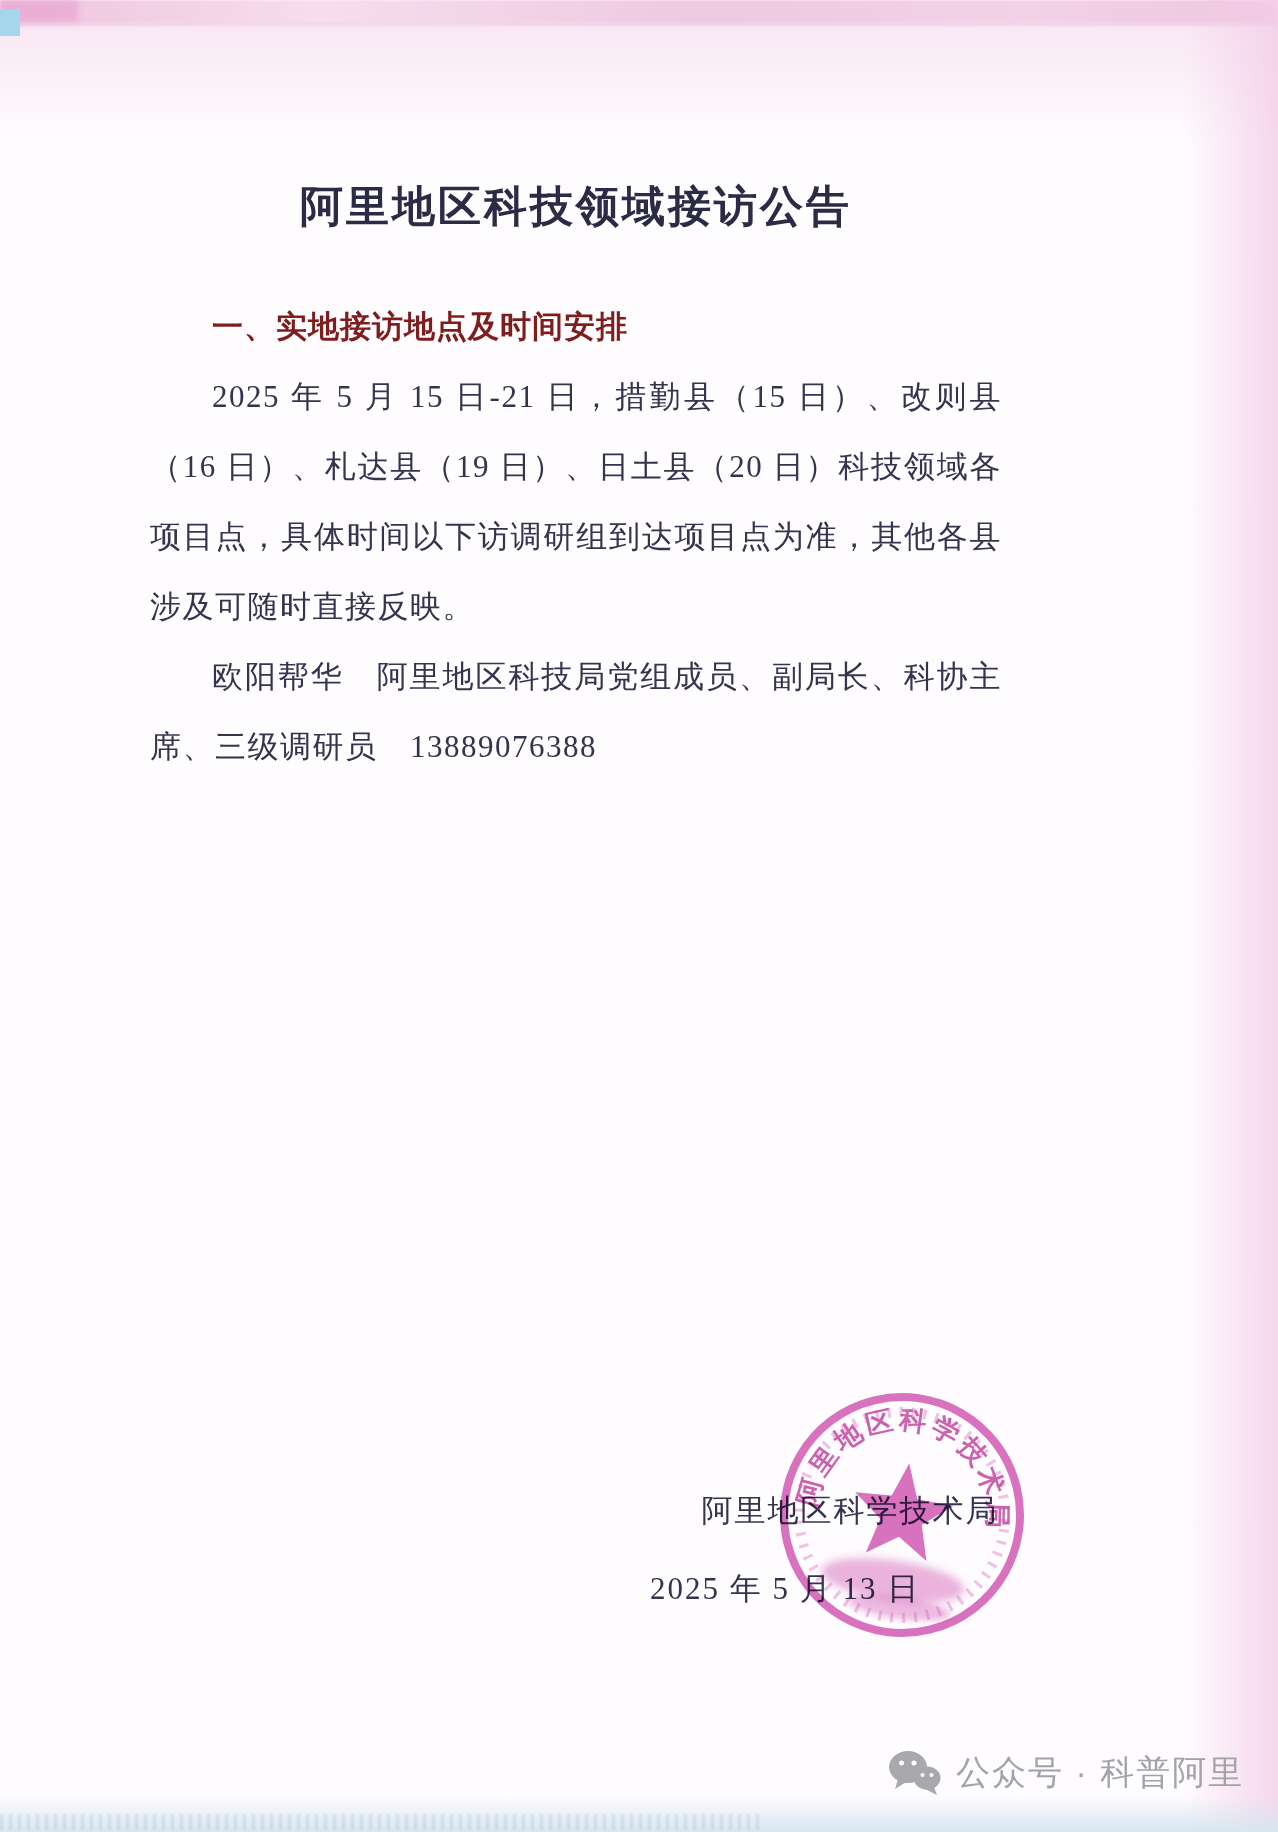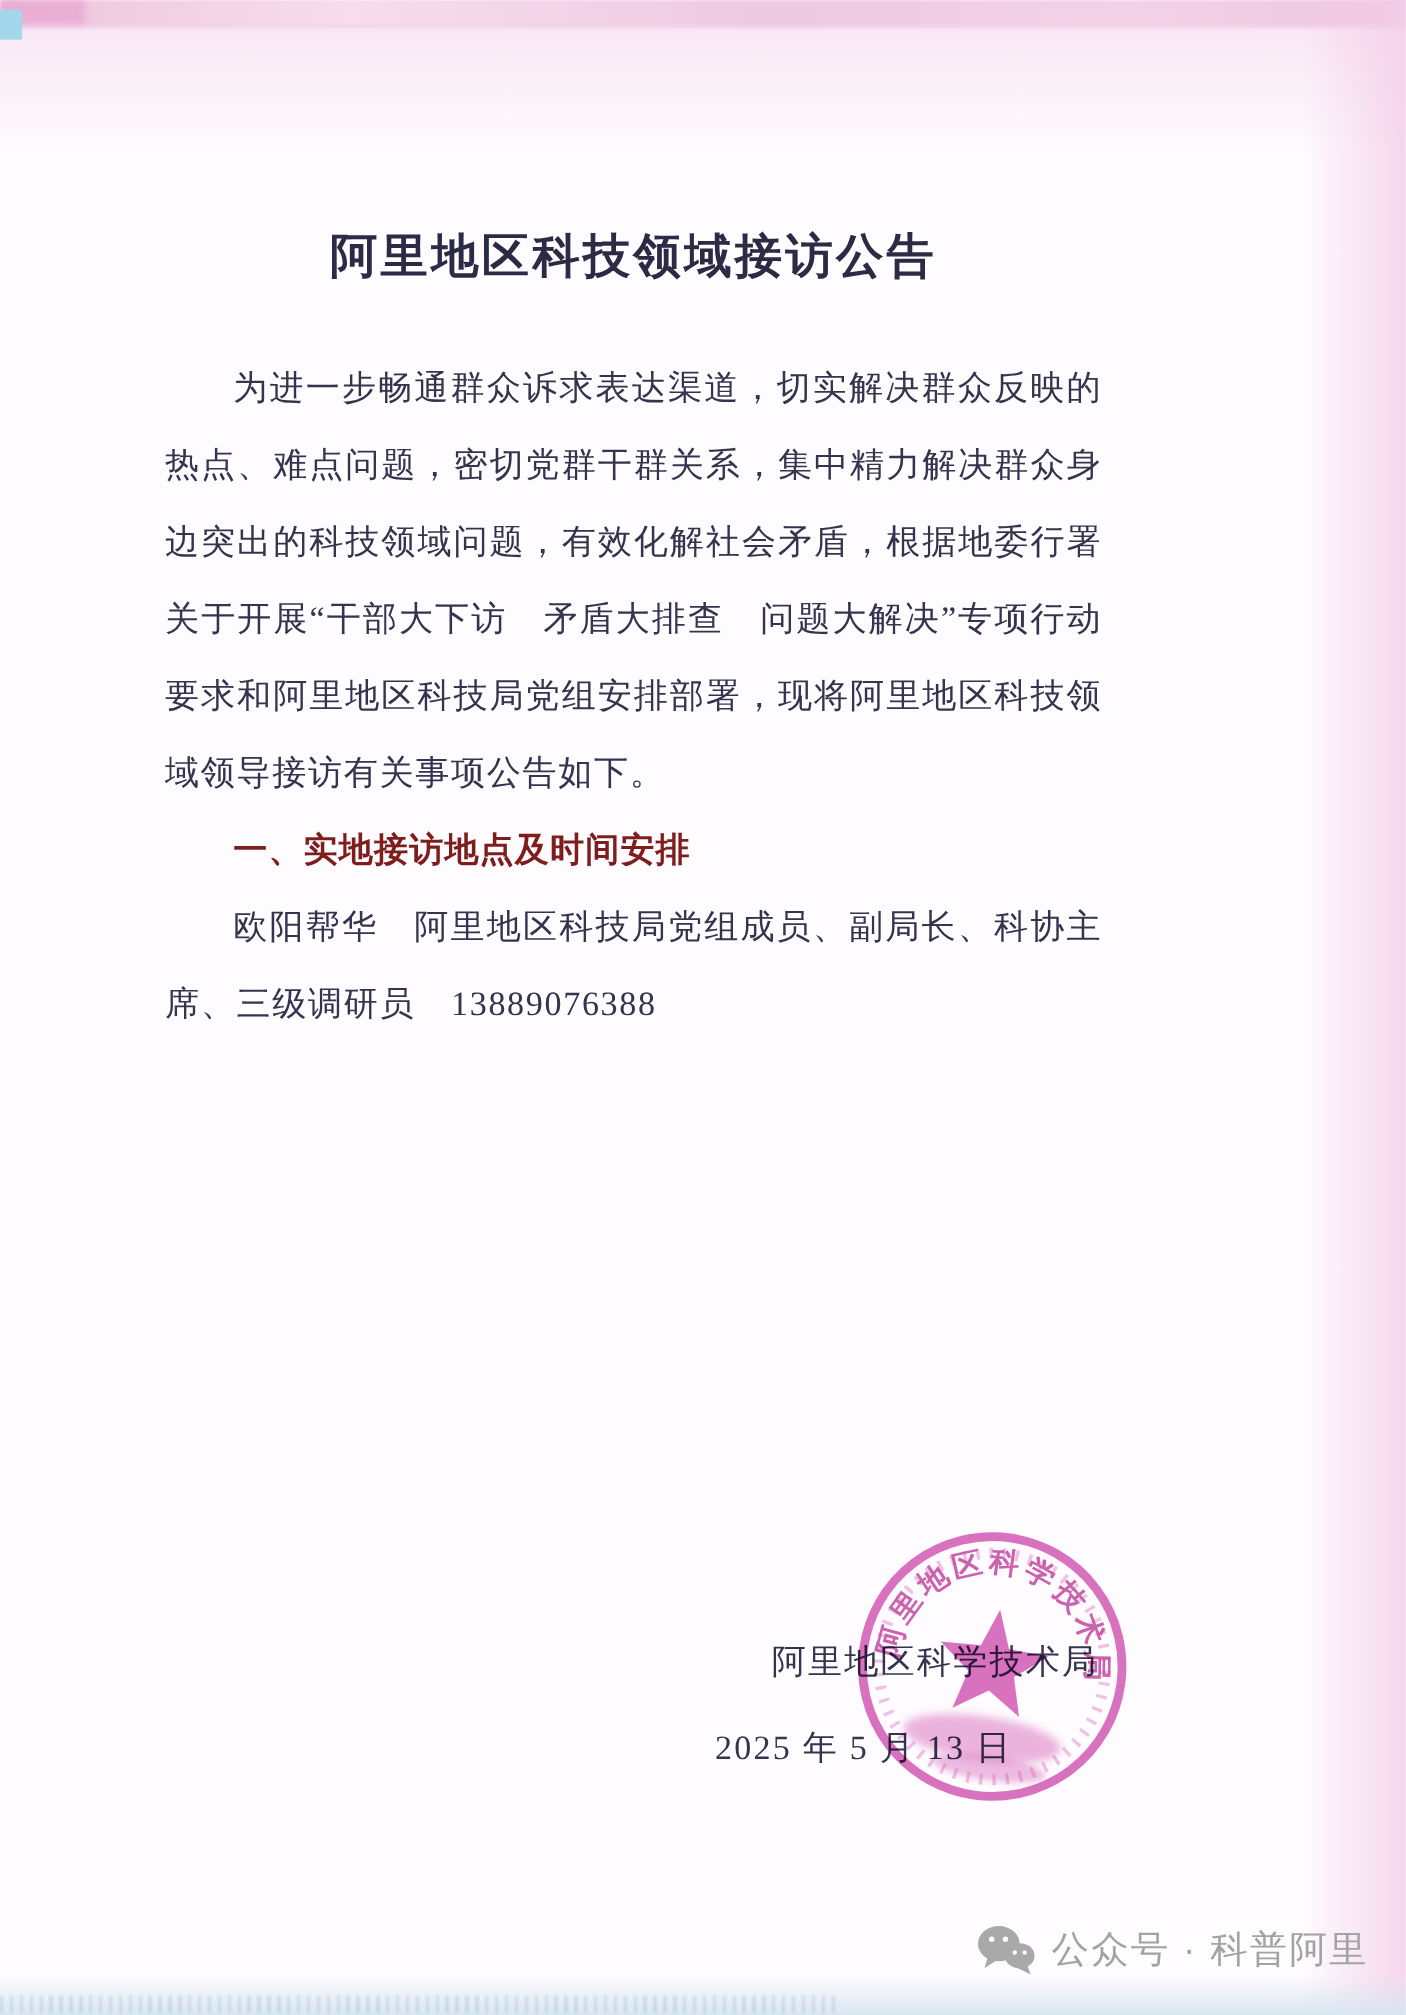--- a/index.html
+++ b/index.html
@@ -19,21 +19,21 @@
     background:linear-gradient(270deg,rgba(243,205,232,.8),rgba(243,205,232,0));}
   .edge-bottom{position:absolute;left:0;right:0;bottom:0;height:36px;
     background:linear-gradient(0deg,#d8e6f1,rgba(216,230,241,0));}
   .corner-pink{position:absolute;top:0;left:0;width:78px;height:22px;background:#e9a9d3;
     filter:blur(3px);opacity:.8;}
   .corner-blue{position:absolute;top:9px;left:0;width:20px;height:27px;background:#a4d7ec;}
   .bottom-noise{position:absolute;bottom:2px;left:0;width:760px;height:16px;opacity:.45;
     background:repeating-linear-gradient(90deg,rgba(90,120,150,.35) 0 3px,rgba(90,120,150,0) 3px 9px);
     filter:blur(1px);}
   
-  .content{position:absolute;left:150px;top:164px;width:852px;}
+  .content{position:absolute;left:150px;top:138px;width:852px;}
   .doc-title{font-size:43px;font-weight:700;text-align:center;letter-spacing:3px;
     color:#2b2b46;margin:40px 0 56px 0;
     font-family:"Liberation Serif","DejaVu Serif",serif;}
   .para{font-size:31px;line-height:70px;letter-spacing:1.5px;text-align:justify;
     text-indent:2em;margin:0;}
   .heading{font-size:31px;line-height:70px;font-weight:700;text-indent:2em;margin:0;
     color:#7f1d1d;letter-spacing:1px;
     font-family:"Liberation Sans","DejaVu Sans",sans-serif;}
   
   .sig-org{position:absolute;left:590px;top:1490px;width:520px;text-align:center;
@@ -55,24 +55,24 @@
 <div class="edge-top-fade"></div>
 <div class="edge-right"></div>
 <div class="edge-bottom"></div>
 <div class="corner-pink"></div>
 <div class="corner-blue"></div>
 <div class="bottom-noise"></div>
 
 <div class="content">
   <h1 class="doc-title">阿里地区科技领域接访公告</h1>
 
-  <p class="para">为进一步畅通群众诉求表达渠道，切实解决群众反映的热点、难点问题，密切党群干群关系，集中精力解决群众身边突出的科技领域问题，有效化解社会矛盾，根据地委行署关于开展“干部大下访　矛盾大排查　问题大解决”专项行动要求和阿里地区科技局党组安排部署，现将阿里地区科技领域领导接访有关事项公告如下。</p>
 
   <div>
     <p class="heading">一、实地接访地点及时间安排</p>
+    <p class="para">2025 年 5 月 15 日-21 日，措勤县（15 日）、改则县（16 日）、札达县（19 日）、日土县（20 日）科技领域各项目点，具体时间以下访调研组到达项目点为准，其他各县涉及可随时直接反映。</p>
   </div>
 
   <div>
     <p class="para">欧阳帮华　阿里地区科技局党组成员、副局长、科协主席、三级调研员　13889076388</p>
   </div>
 
   <div>
   </div>
 </div>
 

